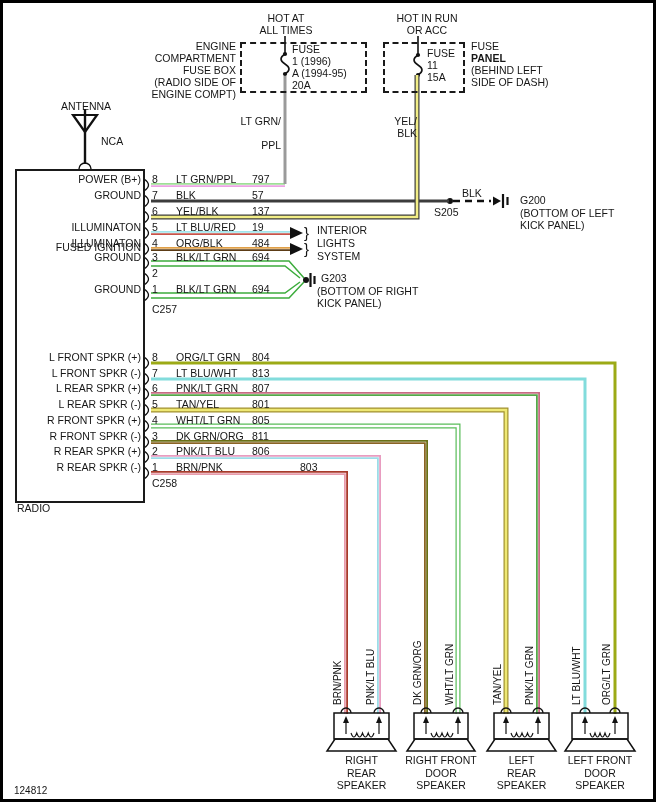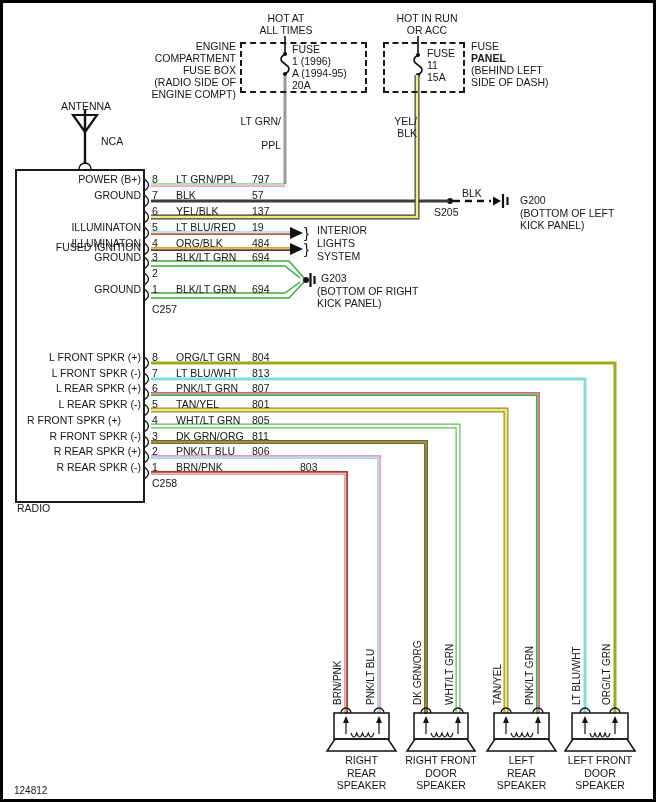--- a/index.html
+++ b/index.html
@@ -249,21 +249,21 @@
     <div class="t" style="left: 173px; top: 379px;">PNK/LT GRN</div>
     <div class="t" style="left: 249px; top: 379px;">807</div>
     <div class="t rgt" style="left: 4px; top: 379px; width: 134px;">L REAR SPKR (+)</div>
     <div class="t" style="left: 149px; top: 395px;">5</div>
     <div class="t" style="left: 173px; top: 395px;">TAN/YEL</div>
     <div class="t" style="left: 249px; top: 395px;">801</div>
     <div class="t rgt" style="left: 4px; top: 395px; width: 134px;">L REAR SPKR (-)</div>
     <div class="t" style="left: 149px; top: 411px;">4</div>
     <div class="t" style="left: 173px; top: 411px;">WHT/LT GRN</div>
     <div class="t" style="left: 249px; top: 411px;">805</div>
-    <div class="t rgt" style="left: 4px; top: 411px; width: 134px; text-align: center;">R FRONT SPKR (+)</div>
+    <div class="t rgt" style="left: 4px; top: 411px; width: 134px;">R FRONT SPKR (+)</div>
     <div class="t" style="left: 149px; top: 427px;">3</div>
     <div class="t" style="left: 173px; top: 427px;">DK GRN/ORG</div>
     <div class="t" style="left: 249px; top: 427px;">811</div>
     <div class="t rgt" style="left: 4px; top: 427px; width: 134px;">R FRONT SPKR (-)</div>
     <div class="t" style="left: 149px; top: 442px;">2</div>
     <div class="t" style="left: 173px; top: 442px;">PNK/LT BLU</div>
     <div class="t" style="left: 249px; top: 442px;">806</div>
     <div class="t rgt" style="left: 4px; top: 442px; width: 134px;">R REAR SPKR (+)</div>
     <div class="t" style="left: 149px; top: 458px;">1</div>
     <div class="t" style="left: 173px; top: 458px;">BRN/PNK</div>

